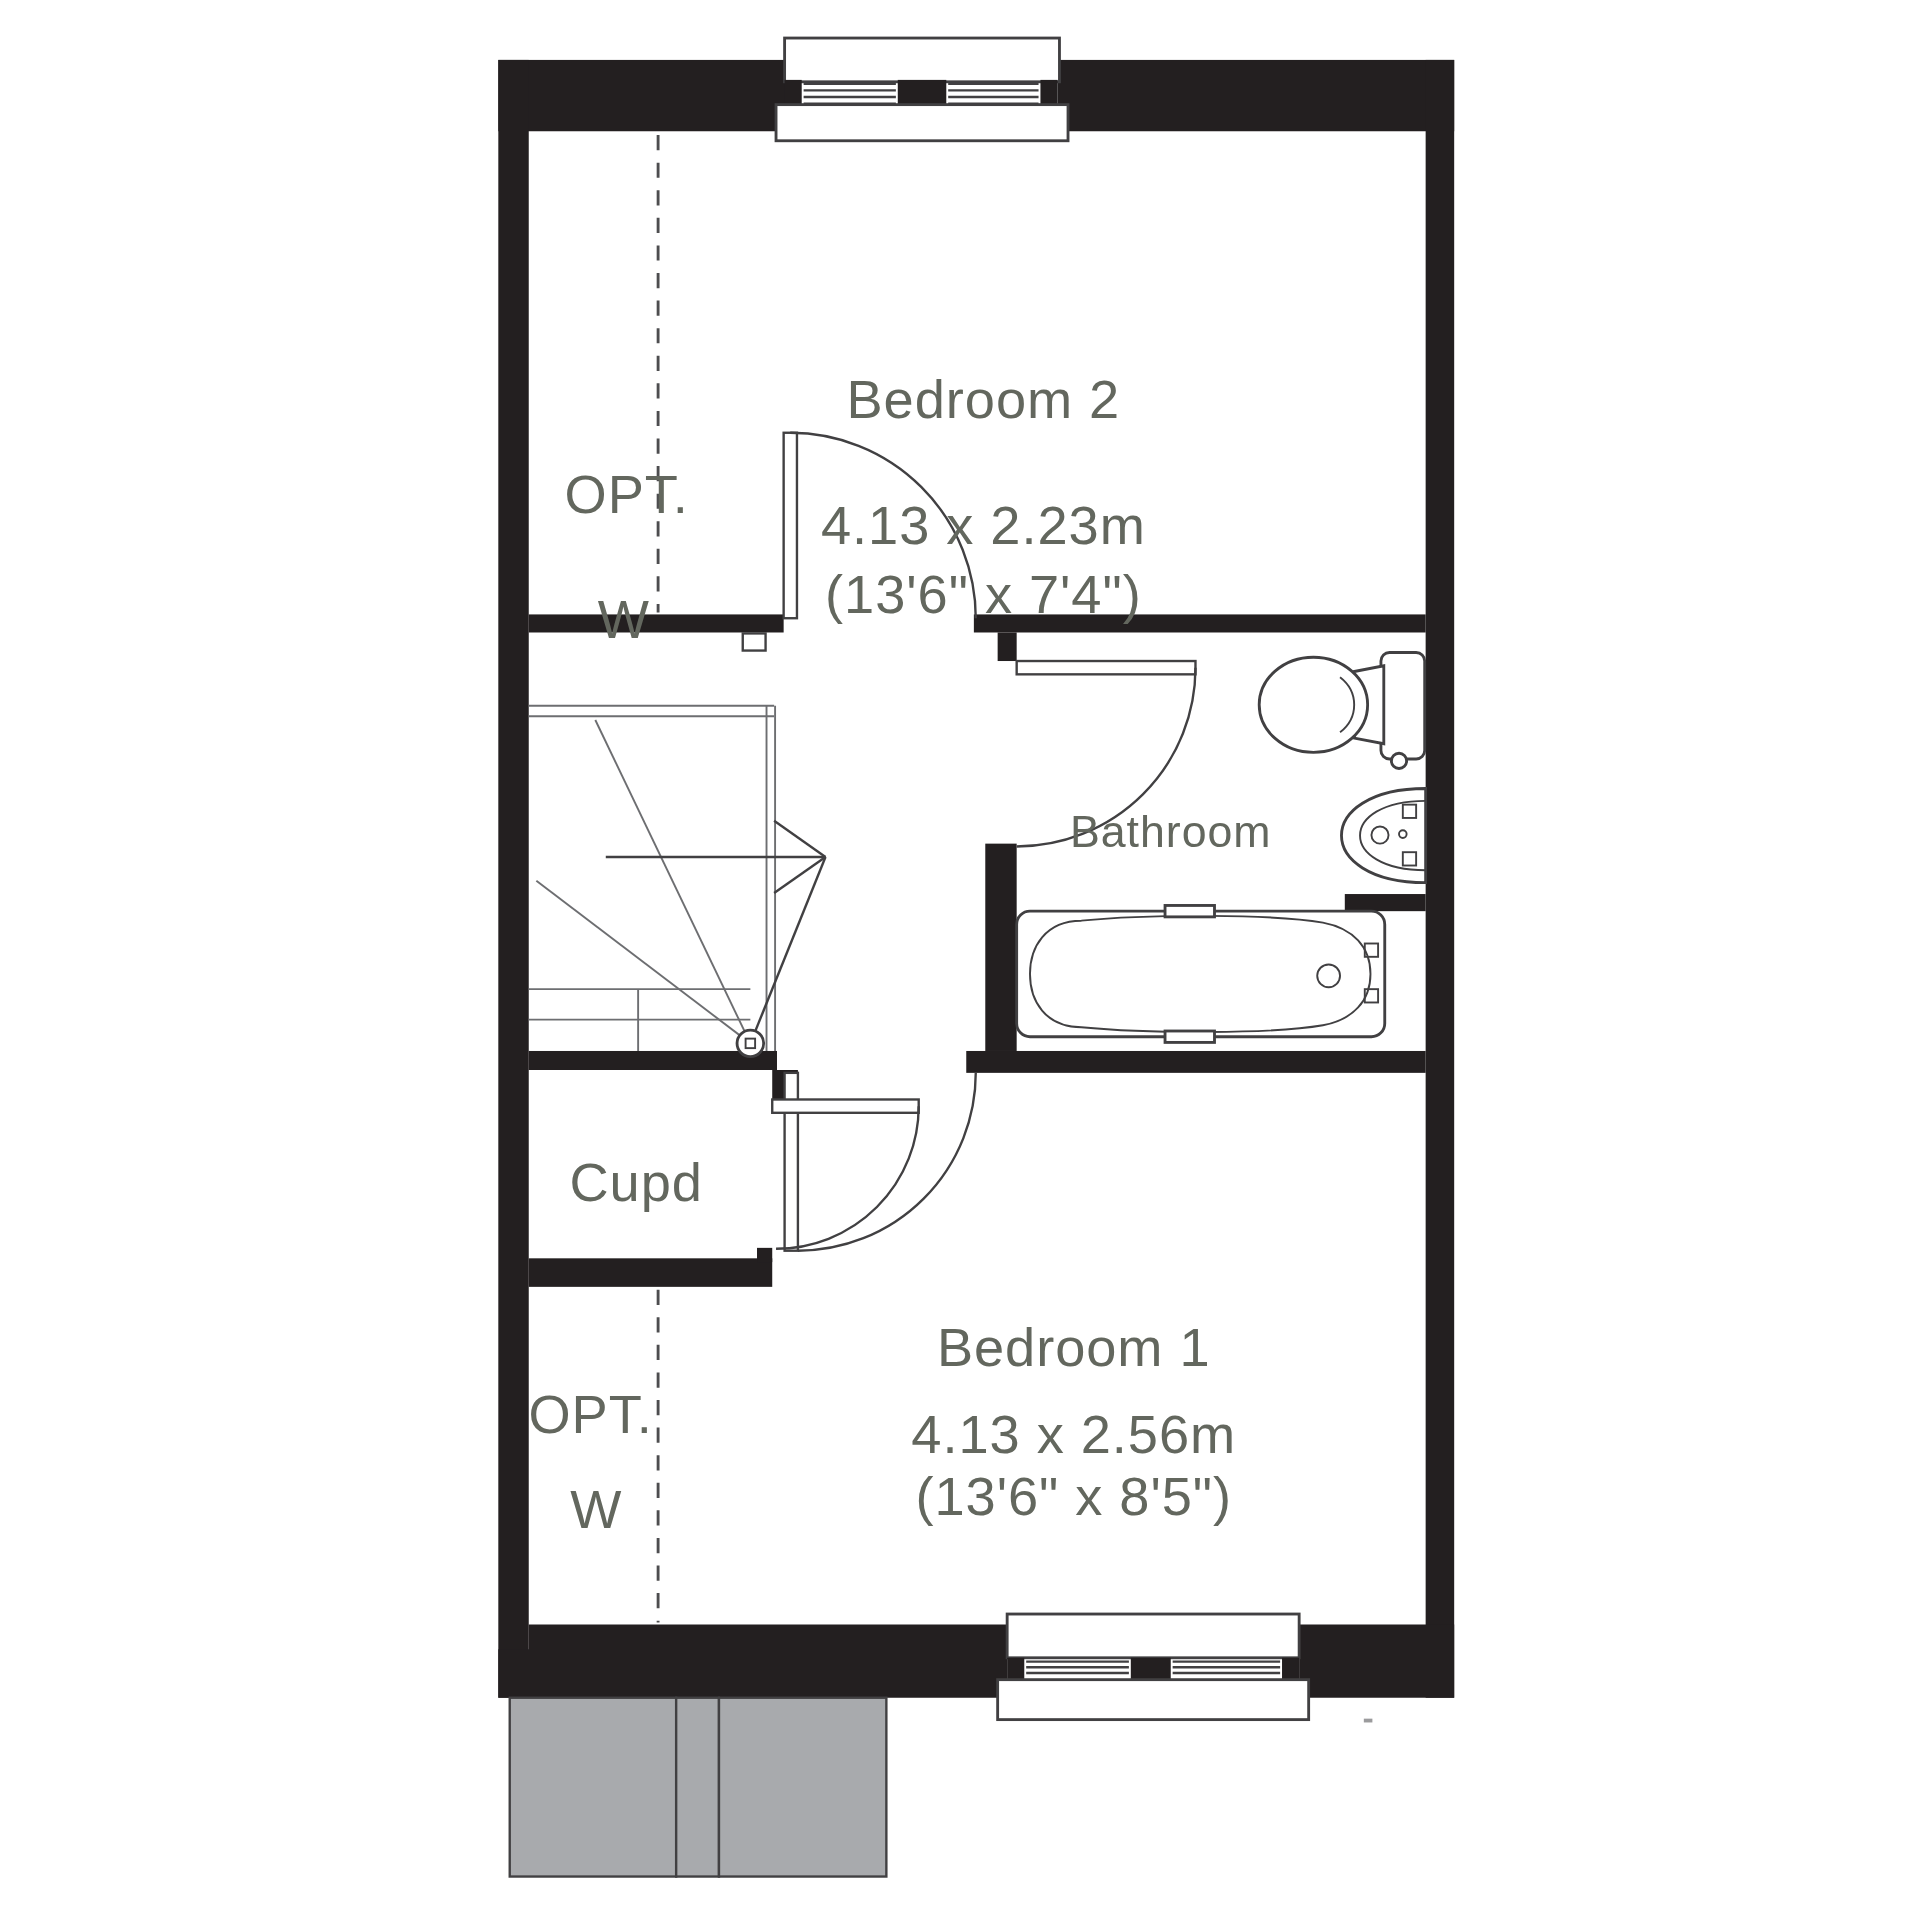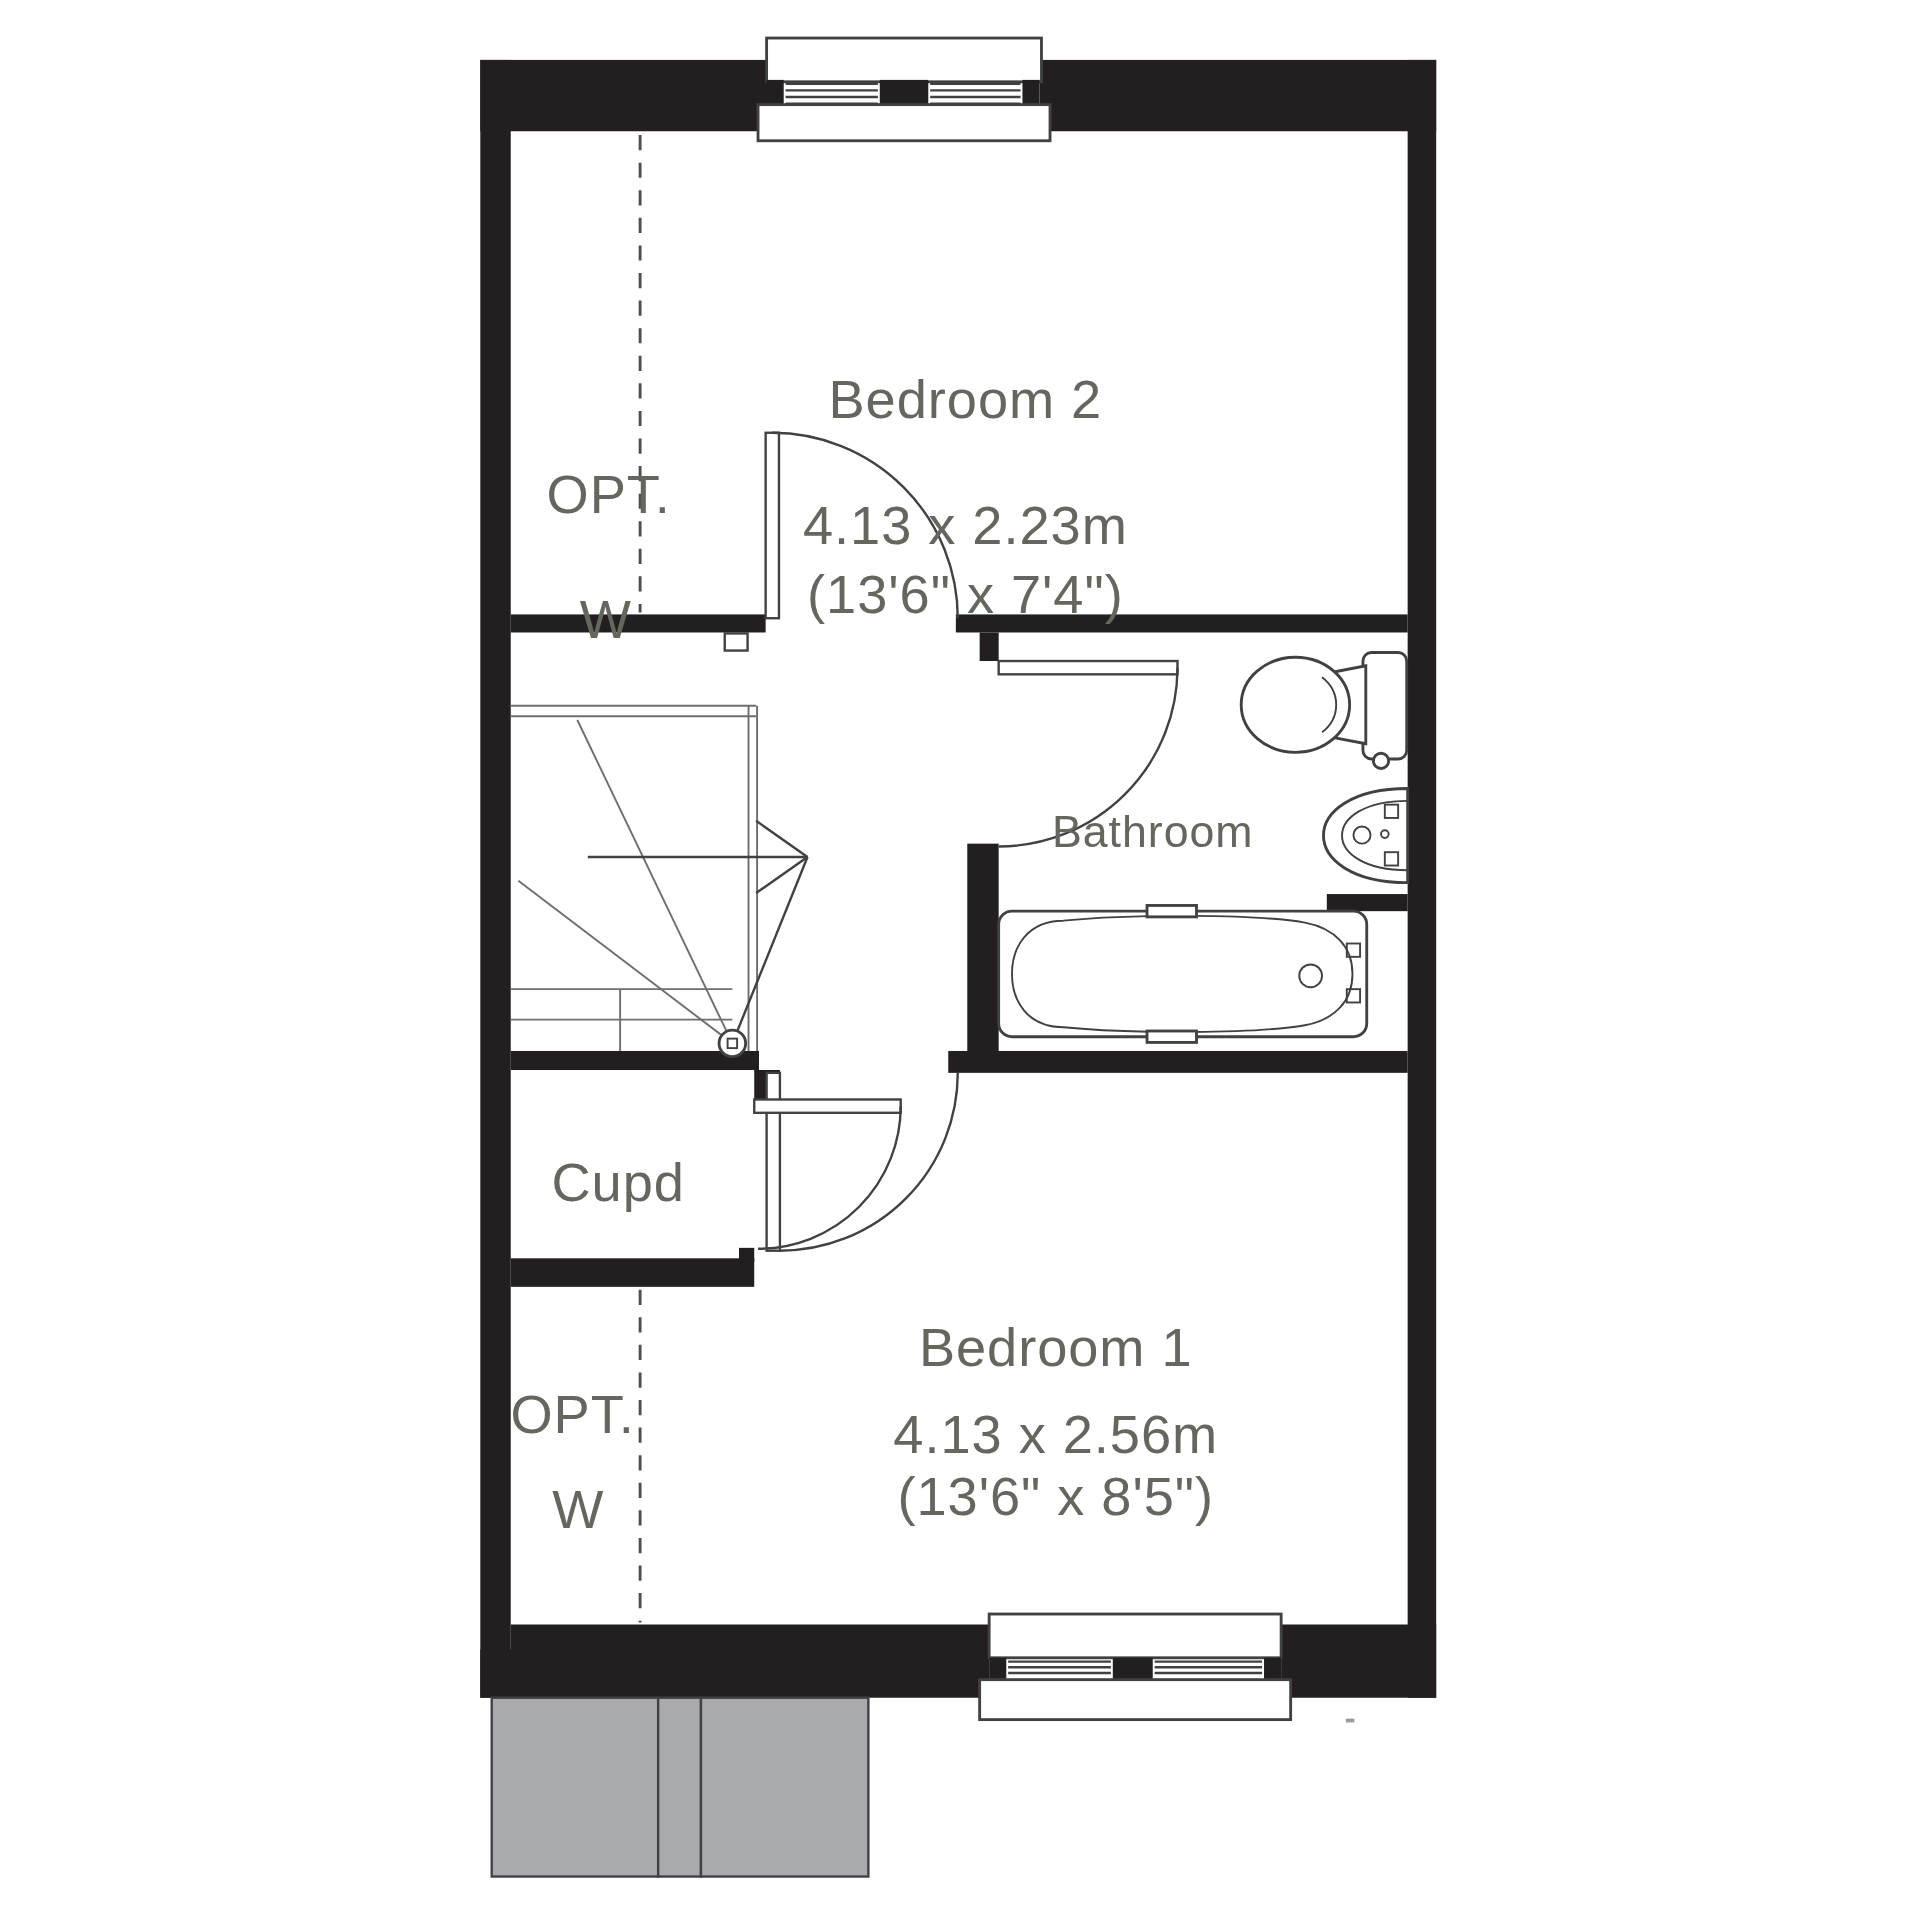--- a/index.html
+++ b/index.html
@@ -1,16 +1,16 @@
 <!DOCTYPE html>
 <html style="font-size:15px"><head>
 <meta charset="utf-8">
 <style>
   html,body{margin:0;padding:0;background:#ffffff;}
-  .stage{width:1597px;height:1926px;position:relative;background:#ffffff;}
+  .stage{width:1597px;height:1926px;position:relative;background:#ffffff;padding-left:18px;}
   svg{display:block;}
   .wall{fill:#231f20;stroke:none;}
   .thin{fill:none;stroke:#414042;stroke-width:2.5;}
   .thinlt{fill:none;stroke:#6d6e71;stroke-width:2;}
   .leaf{fill:#ffffff;stroke:#414042;stroke-width:2.5;}
   .arc{fill:none;stroke:#414042;stroke-width:2.5;}
   .fix{fill:#ffffff;stroke:#414042;stroke-width:3;}
   .fixthin{fill:none;stroke:#414042;stroke-width:2;}
   .gray{fill:#a8aaad;stroke:#414042;stroke-width:2.5;}
   .dash{fill:none;stroke:#4d4d4f;stroke-width:3;stroke-dasharray:16 13;}

